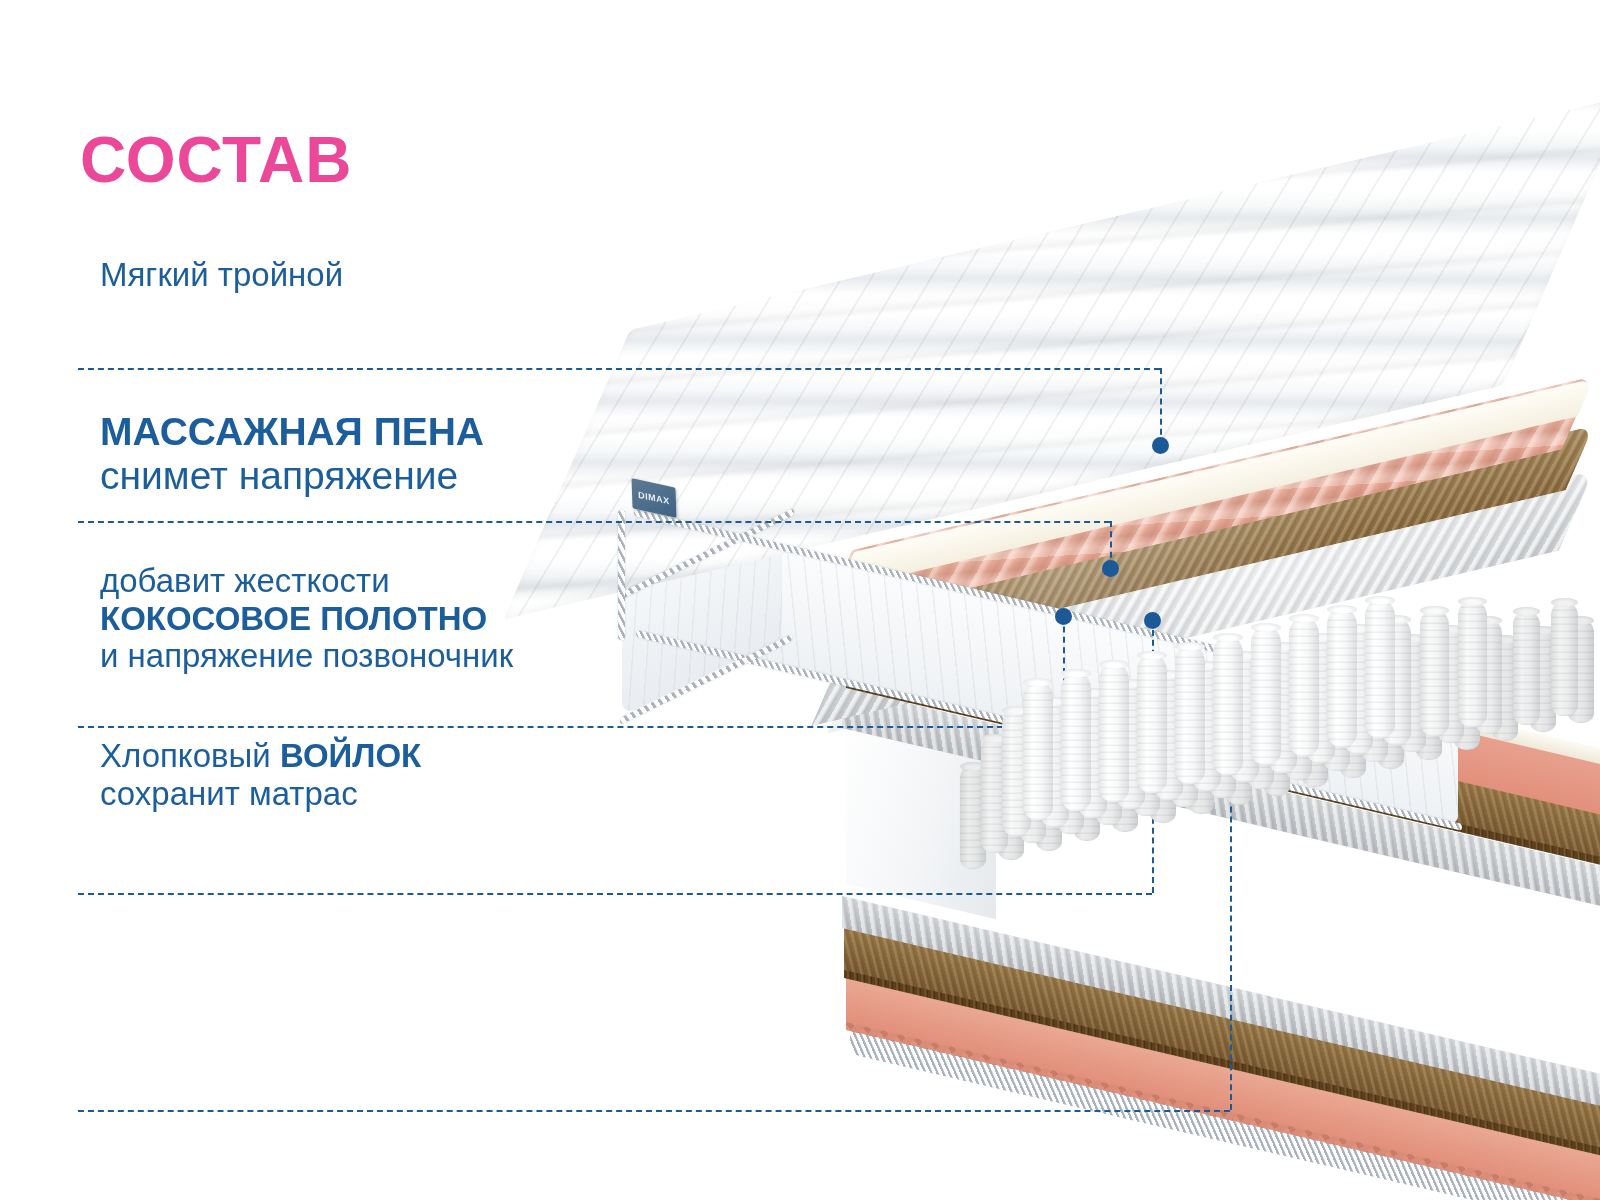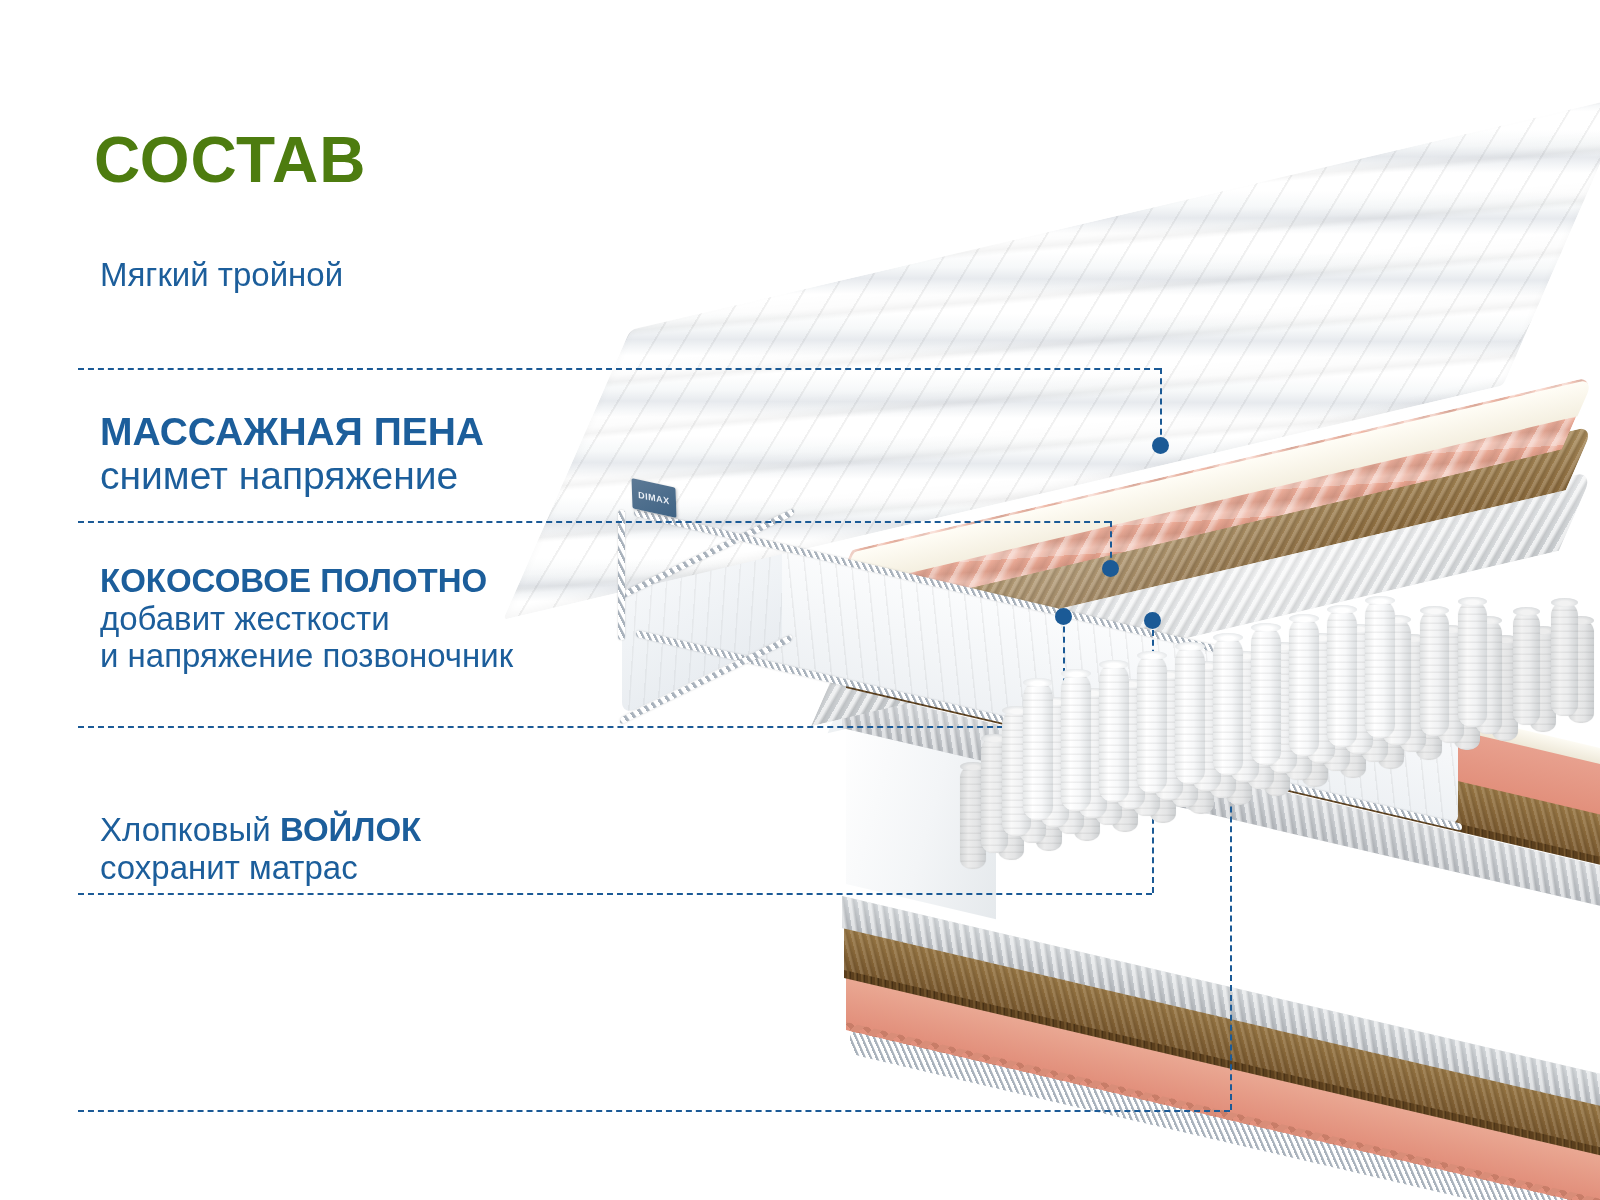--- a/index.html
+++ b/index.html
@@ -6,37 +6,37 @@
   html, body {
     width: 1600px; height: 1200px;
     background: #ffffff;
     font-family: "Liberation Sans", sans-serif;
     overflow: hidden;
   }
   #stage { position: relative; width: 1600px; height: 1200px; background: #fff; }
 
   
   .page-title {
-    position: absolute; left: 94px; top: 128px;
+    position: absolute; left: 80px; top: 128px;
     font-size: 64px; font-weight: bold; letter-spacing: 1px;
-    color: #4d7c0f; line-height: 1;
+    color: #ec4899; line-height: 1;
   }
 
   
   .label-block { position: absolute; color: #1C5E9B; }
   .lb-line { display: block; white-space: nowrap; line-height: 1.14; margin-left: 22px; }
   .lb-strong { font-weight: bold; }
   .lb-light  { font-weight: normal; }
   .lb-mixed .bold { font-weight: bold; }
 
   
   #lbl-cover  { left: 78px; top: 256px; font-size: 33px; }
   #lbl-foam   { left: 78px; top: 410px; font-size: 39px; }
   #lbl-coir   { left: 78px; top: 562px; font-size: 33px; }
-  #lbl-felt   { left: 78px; top: 811px; font-size: 33px; }
+  #lbl-felt   { left: 78px; top: 737px; font-size: 33px; }
   #lbl-spring { left: 78px; top: 938px; font-size: 33px; }
 
   
   .dash-h, .dash-v { position: absolute; }
   .dash-h {
     height: 0; border-top: 2px dashed #1B5A96;
   }
   .dash-v {
     width: 0; border-left: 2px dashed #1B5A96;
   }
@@ -283,22 +283,22 @@
   <div class="label-block" id="lbl-cover">
     <span class="lb-line lb-light">Мягкий тройной</span>
   </div>
 
   <div class="label-block" id="lbl-foam">
     <span class="lb-line lb-strong">МАССАЖНАЯ ПЕНА</span>
     <span class="lb-line lb-light">снимет напряжение</span>
   </div>
 
   <div class="label-block" id="lbl-coir">
+    <span class="lb-line lb-light">добавит жесткости</span>
     <span class="lb-line lb-strong">КОКОСОВОЕ ПОЛОТНО</span>
-    <span class="lb-line lb-light">добавит жесткости</span>
     <span class="lb-line lb-light">и напряжение позвоночник</span>
   </div>
 
   <div class="label-block lb-mixed" id="lbl-felt">
     <span class="lb-line"><span class="lb-light">Хлопковый </span><span class="bold">ВОЙЛОК</span></span>
     <span class="lb-line lb-light">сохранит матрас</span>
   </div>
 
 
   <div id="mattress">

